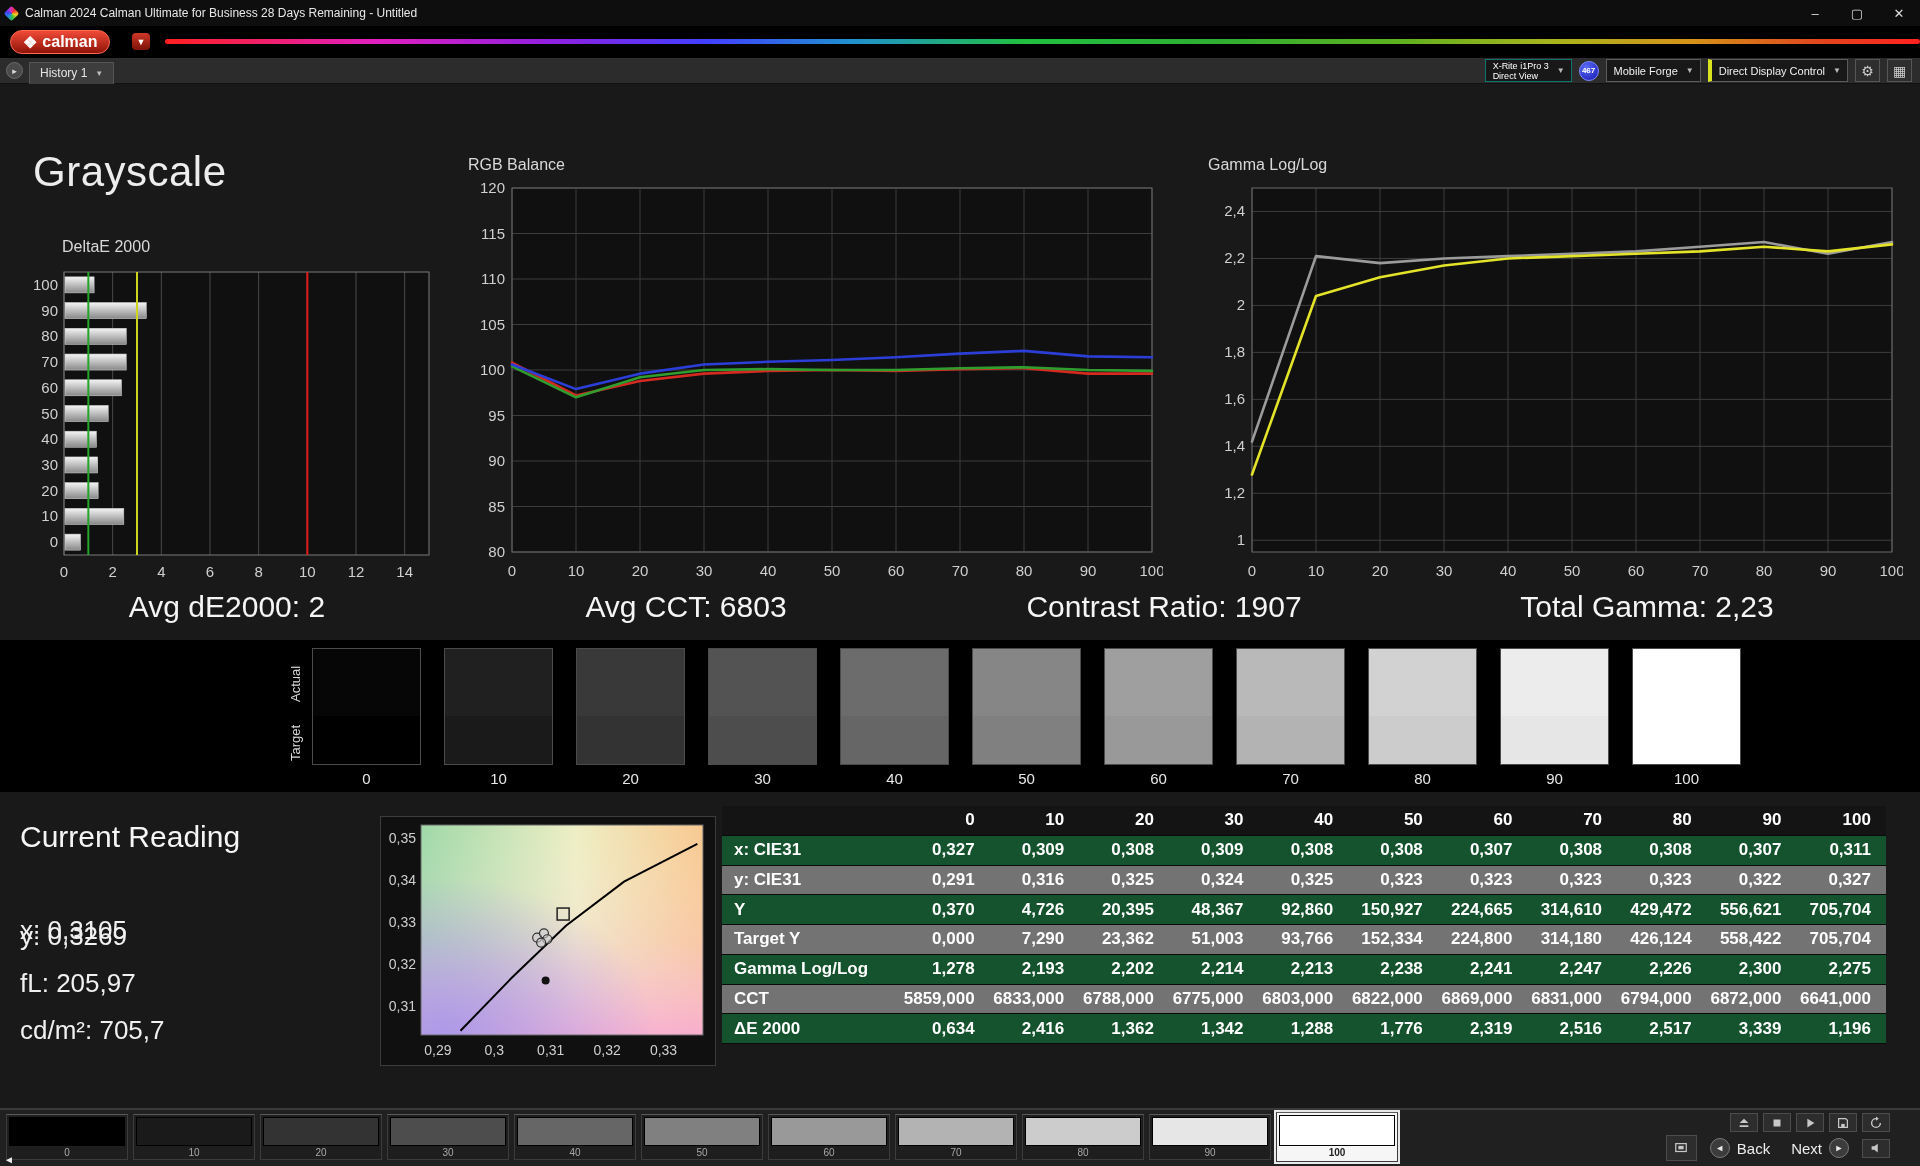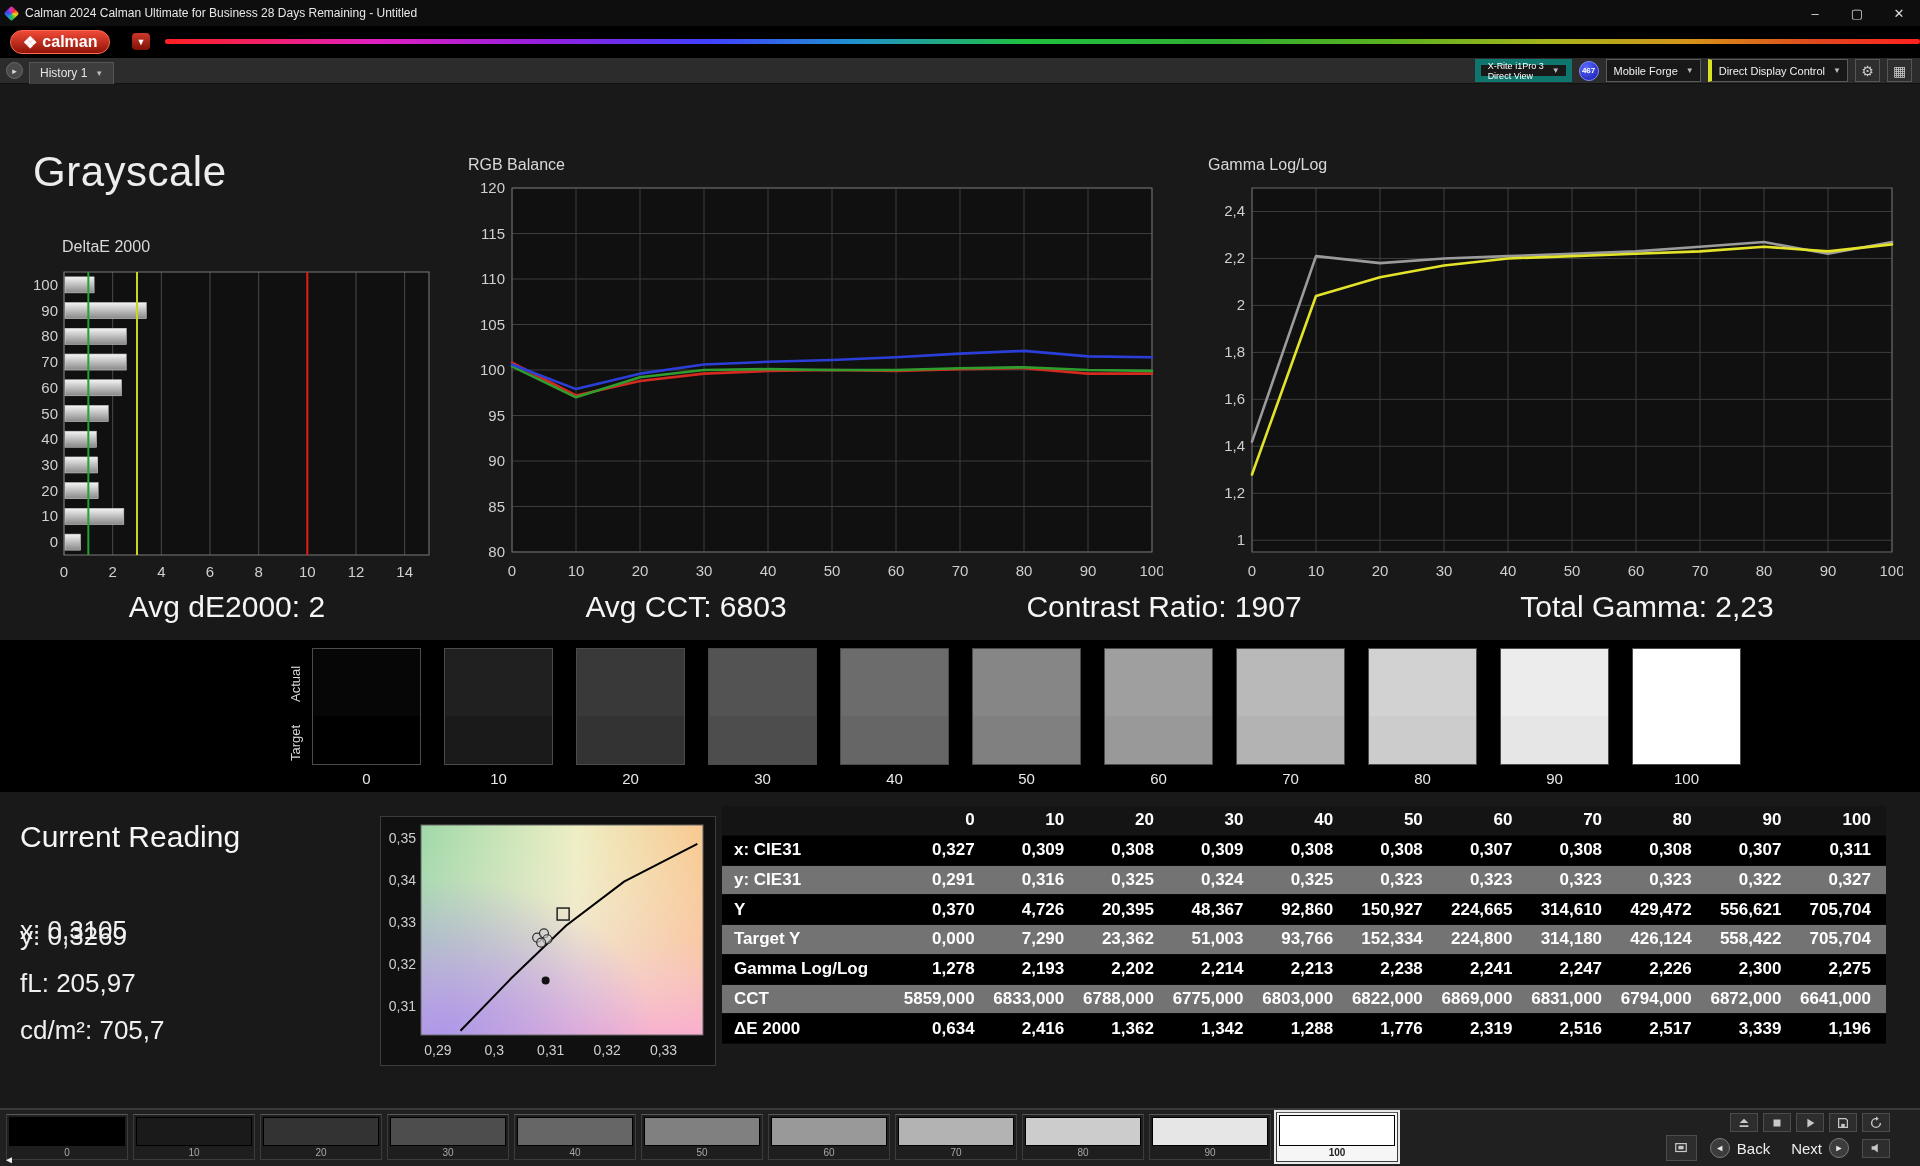--- a/index.html
+++ b/index.html
@@ -34,21 +34,21 @@
   .tabbar{position:absolute;top:58px;left:0;right:0;height:26px;background:#2c2c2c;
           border-bottom:1px solid #111;display:flex;align-items:center;z-index:28;}
   .nav-circle-btn{width:17px;height:17px;border-radius:50%;background:#4a4a4a;border:1px solid #6a6a6a;
           margin:0 6px;display:flex;align-items:center;justify-content:center;font-size:9px;color:#ddd;}
   .tab{background:#3d3d3d;border:1px solid #555;border-bottom:none;height:22px;margin-top:4px;
        display:flex;align-items:center;gap:8px;padding:0 10px;font-size:12px;color:#e4e4e4;}
   .tab .caret{font-size:8px;color:#bbb;}
   .top-controls{margin-left:auto;display:flex;align-items:center;gap:7px;padding-right:8px;}
   .meter-box{height:23px;background:#181818;display:flex;align-items:center;padding:0 4px 0 7px;gap:6px;}
   .meter-box .caret{font-size:8px;color:#bbb;padding:0 2px;}
-  .mb-green{border:6px solid #0f766e;}
+  .mb-green{border:1px solid #0f766e;}
   .mb-plain{border:1px solid #5a5a5a;text-align:right;}
   .mb-yellow{border:1px solid #5a5a5a;border-left:4px solid #d9e31f;}
   .mb-text2{font-size:9px;line-height:10px;color:#fff;}
   .mb-text1{font-size:11px;color:#f0f0f0;}
   .badge-circle{width:20px;height:20px;border-radius:50%;border:1px solid #7f8fff;
        background:radial-gradient(circle at 35% 30%,#5a6cff,#1515a8);color:#fff;font-size:8px;
        display:flex;align-items:center;justify-content:center;font-weight:bold;}
   .sq-btn{width:25px;height:23px;background:#2e2e2e;border:1px solid #565656;color:#ccc;
        display:flex;align-items:center;justify-content:center;font-size:14px;}
 
@@ -77,21 +77,21 @@
 
   
   .cie-panel{position:absolute;left:380px;top:816px;width:336px;height:250px;background:#101010;
              border:1px solid #3c3c3c;}
 
   
   .dtable{position:absolute;left:722px;top:806px;width:1164px;height:238px;display:flex;
           flex-direction:column;font-weight:bold;font-size:17px;color:#fff;}
   .trow{display:grid;grid-template-columns:178px repeat(11,1fr);flex:1;border-bottom:1px solid #0a0a0a;}
   .thead{background:#141414;}
-  .rdark{background:#000000;gap:12px;}
+  .rdark{background:#14532d;gap:12px;}
   .rlight{background:#737373;}
   .tcell{display:flex;align-items:center;}
   .tnum{justify-content:flex-end;padding-right:15px;}
   .tlabel{padding-left:12px;}
 
   
   .bottombar{position:absolute;left:0;right:0;top:1108px;height:58px;background:#202020;
              border-top:2px solid #3a3a3a;}
   .bsw-row{position:absolute;left:6px;top:4px;display:flex;}
   .bsw{width:122px;height:46px;margin-right:5px;background:#1e1e1e;border:1px solid #3c3c3c;

